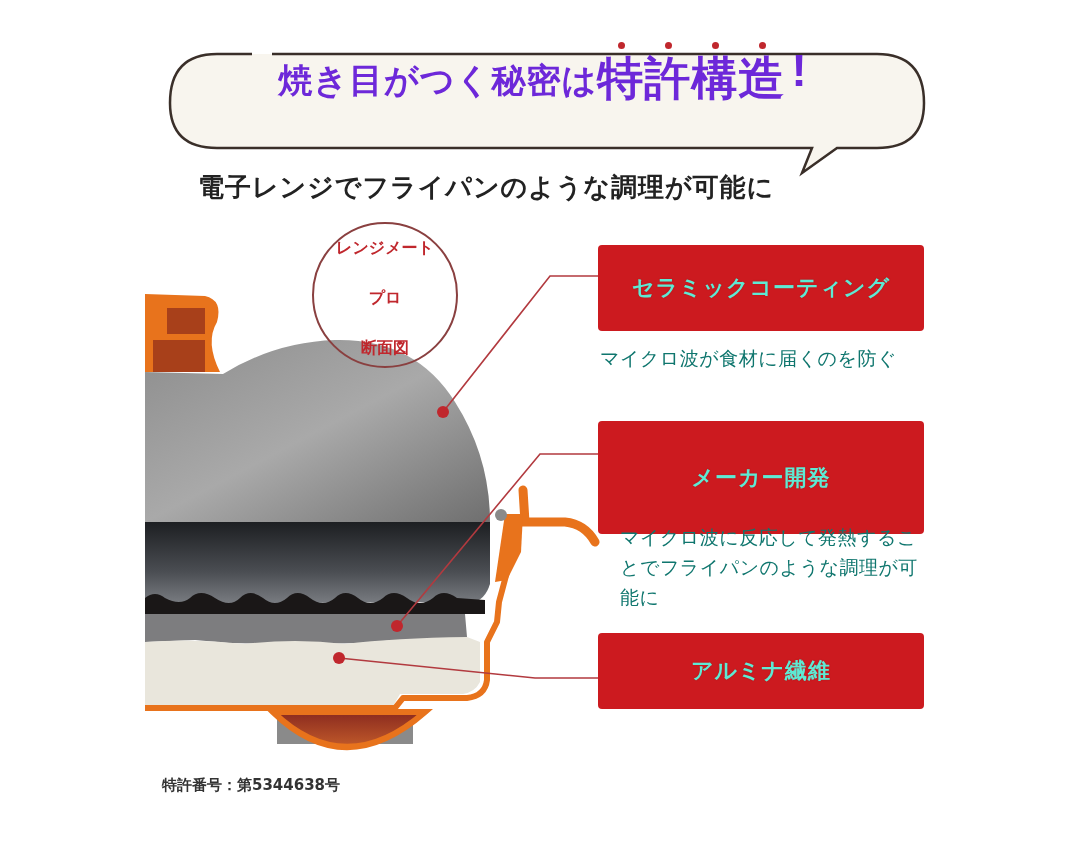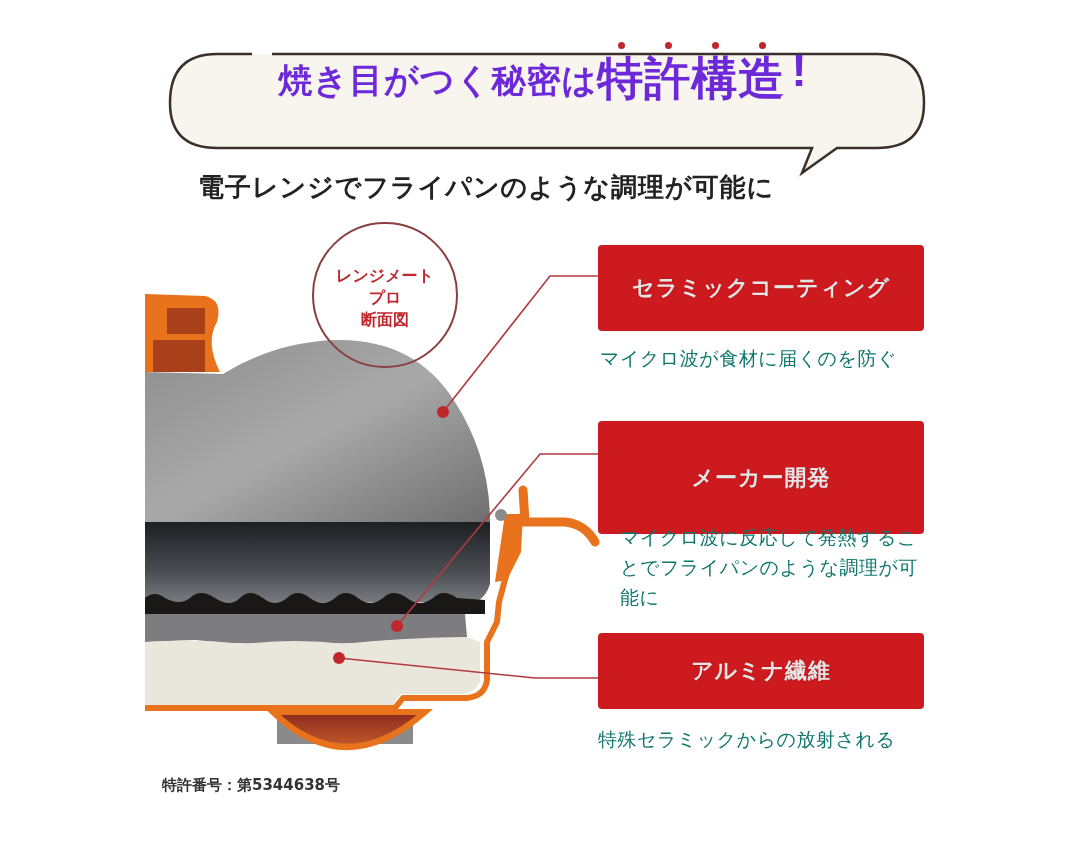--- a/index.html
+++ b/index.html
@@ -26,27 +26,27 @@
       position: absolute; left: 198px; top: 170px; width: 600px;
       font-size: 26px; font-weight: bold; color: #222; letter-spacing: 1px;
     }
 
     .illus { position: absolute; left: 145px; top: 222px; }
 
     .section-circle {
       position: absolute; left: 312px; top: 222px; width: 146px; height: 146px;
       border: 2px solid #8a4040; border-radius: 50%;
       display: flex; flex-direction: column; align-items: center; justify-content: center;
-      background: transparent; padding-top: 6px;
+      background: transparent; padding-top: 6px; gap: 28px;
     }
     .section-circle span { color: #c0272d; font-size: 16px; font-weight: bold; line-height: 22px; }
 
     .label-box {
       position: absolute; left: 598px; width: 326px; background: #cc1a1f;
-      border-radius: 4px; color: #e5e5e5; font-weight: bold; font-size: 22px;
+      border-radius: 4px; color: #5eead4; font-weight: bold; font-size: 22px;
       display: flex; flex-direction: column; align-items: center; justify-content: center;
       text-align: center; line-height: 36px; letter-spacing: 1px;
       text-shadow: 0 0 2px rgba(0,0,0,0.15);
     }
     .desc { position: absolute; font-size: 19px; color: #0f766e; line-height: 30px; letter-spacing: 0.5px; }
 
     .patent { position: absolute; left: 162px; top: 776px; font-size: 15px; color: #333; font-weight: bold; }
   </style>
 </head>
 <body>
@@ -147,16 +147,15 @@
 <div class="desc" style="left:600px;top:522px;margin-left:20px;">
   <div>マイクロ波に反応して発熱するこ</div>
   <div>とでフライパンのような調理が可</div>
   <div>能に</div>
 </div>
 
 <div class="label-box" style="top:633px;height:76px;">
   <span>アルミナ繊維</span>
 </div>
 <div class="desc" style="left:598px;top:724px;">
-  <div>特殊セラミックからの放射される</div>
 </div>
 
 <div class="patent">特許番号：第5344638号</div>
 
 </body></html>

